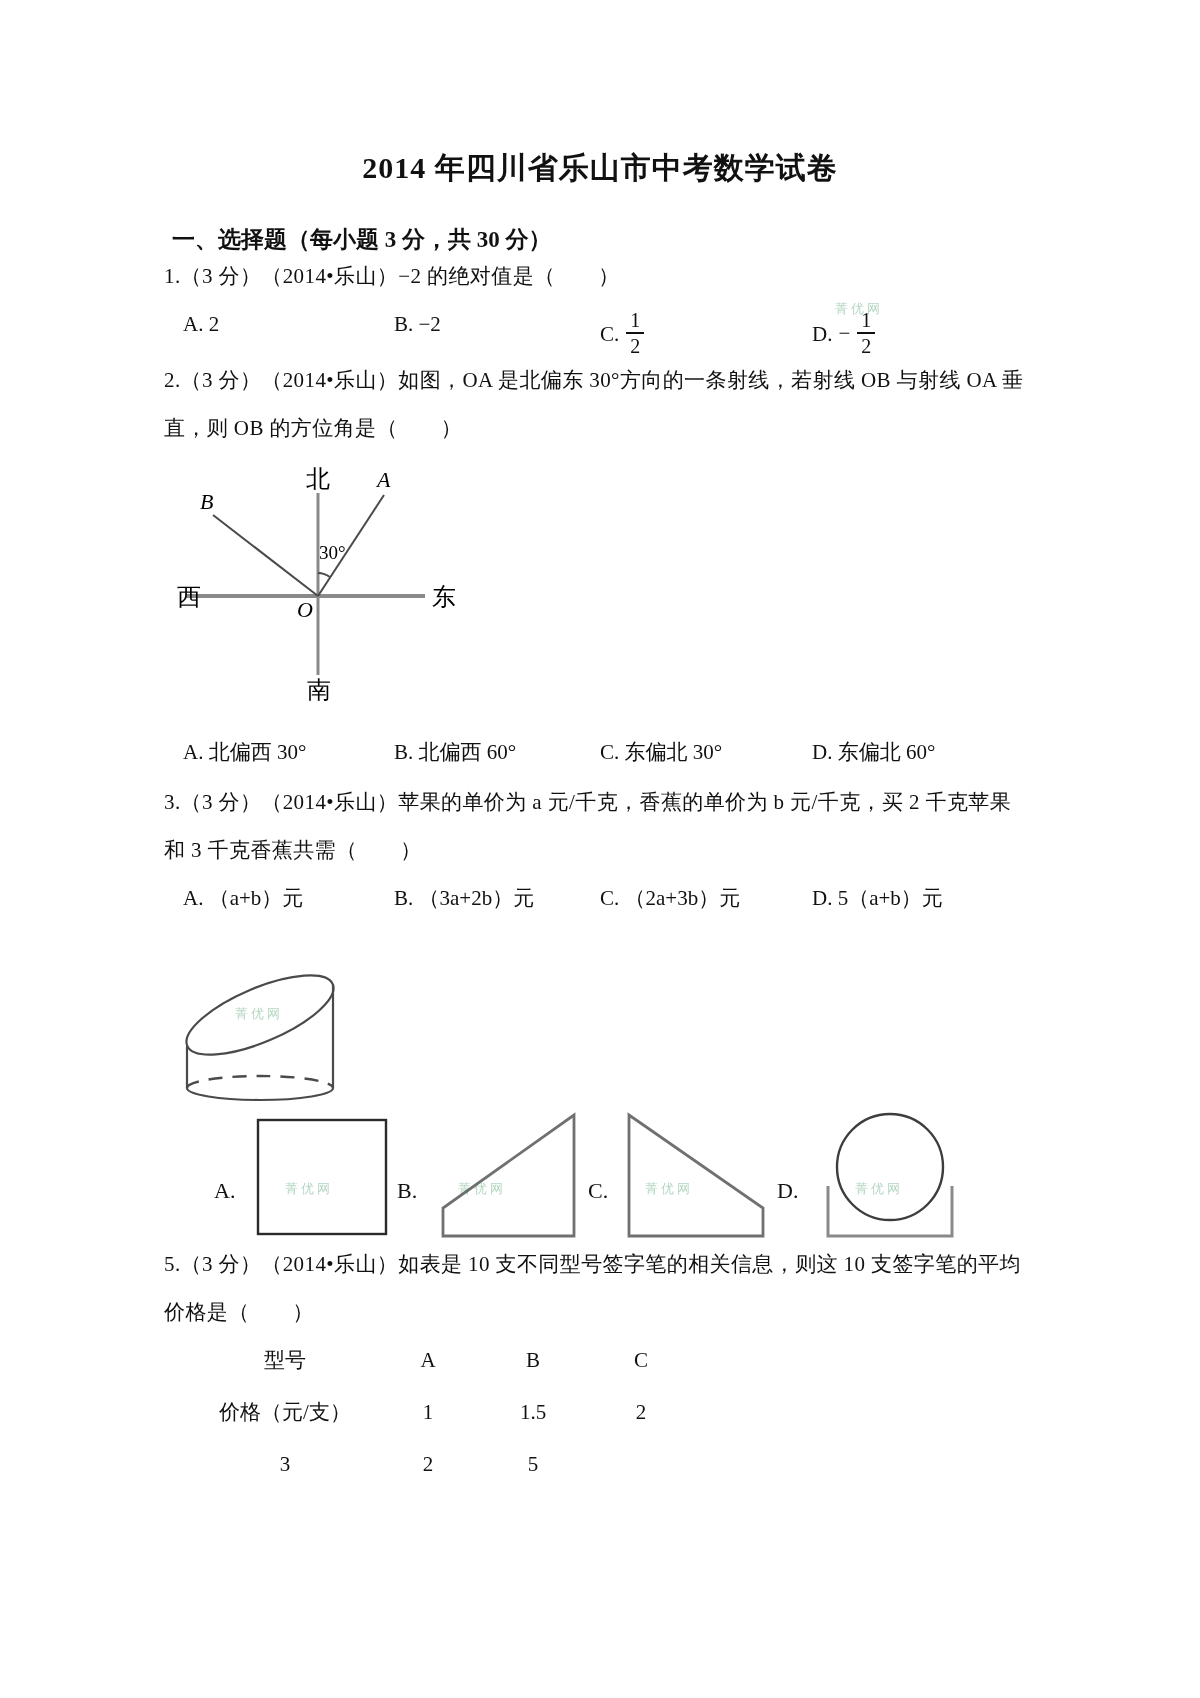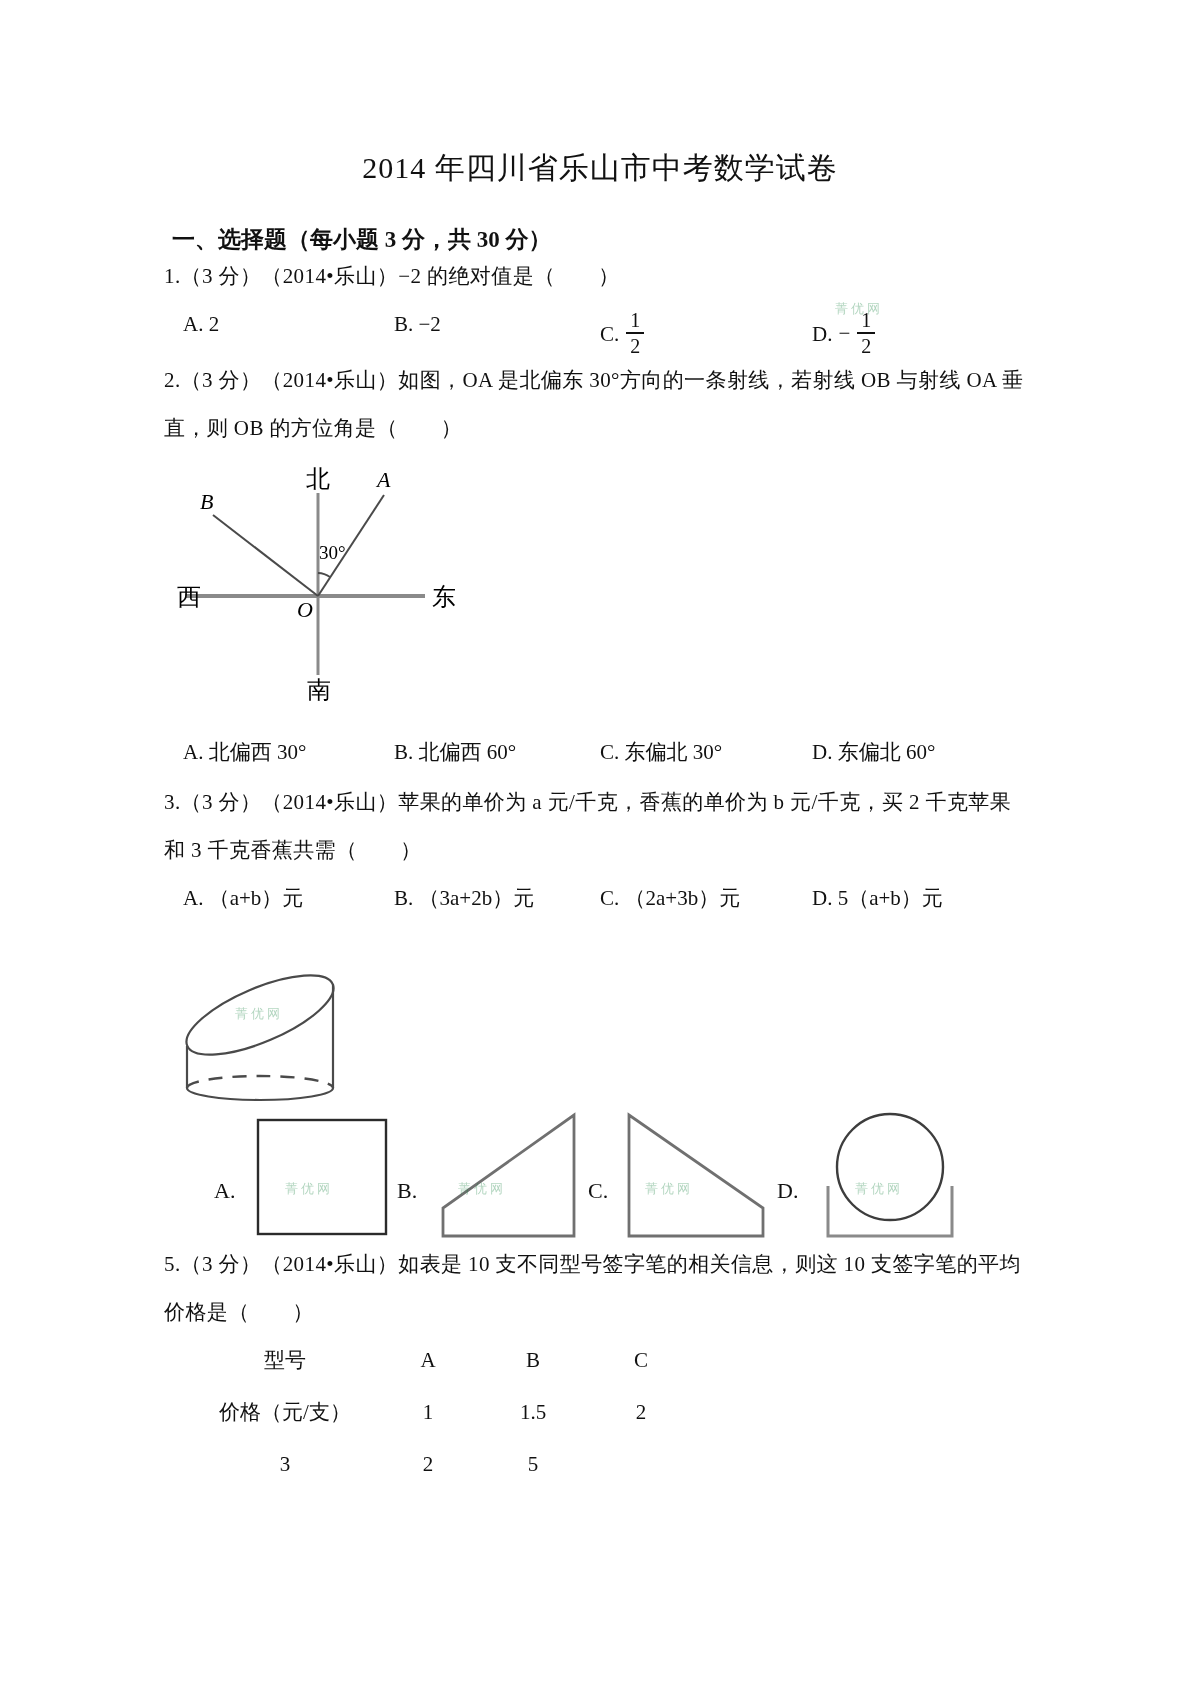--- a/index.html
+++ b/index.html
@@ -8,21 +8,21 @@
     width:1200px;height:1698px;
     background:#ffffff;
     font-family:"Liberation Serif","DejaVu Serif",serif;
     color:#111;
     overflow:hidden;
   }
   .abs{position:absolute;}
   .title{
     top:148px;left:0;width:1200px;
     text-align:center;
-    font-size:30px;font-weight:400;
+    font-size:30px;font-weight:700;
     letter-spacing:1px;
     white-space:nowrap;
   }
   .section{
     top:224px;left:172px;
     font-size:23px;font-weight:700;
     white-space:nowrap;
   }
   .line{
     left:164px;

